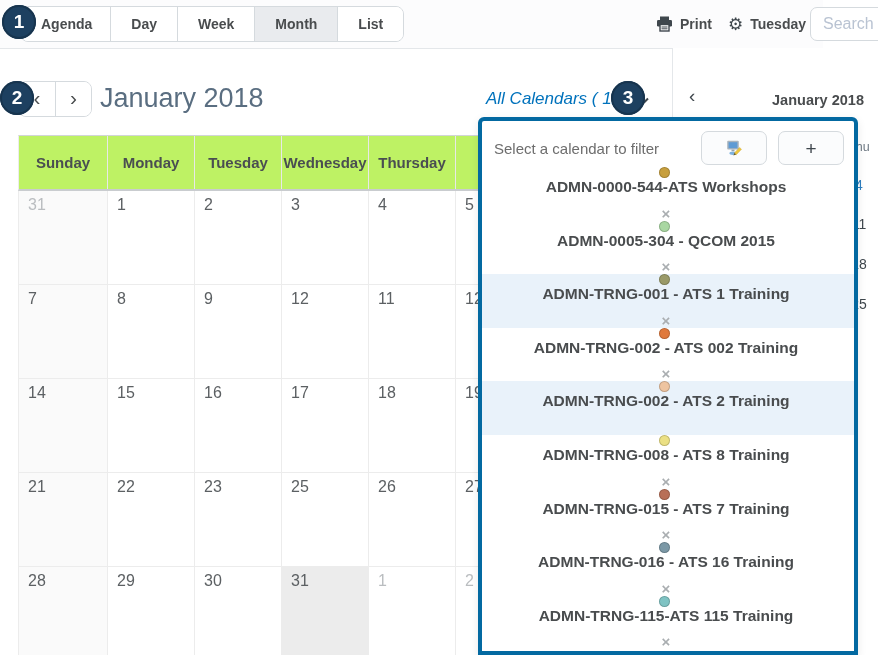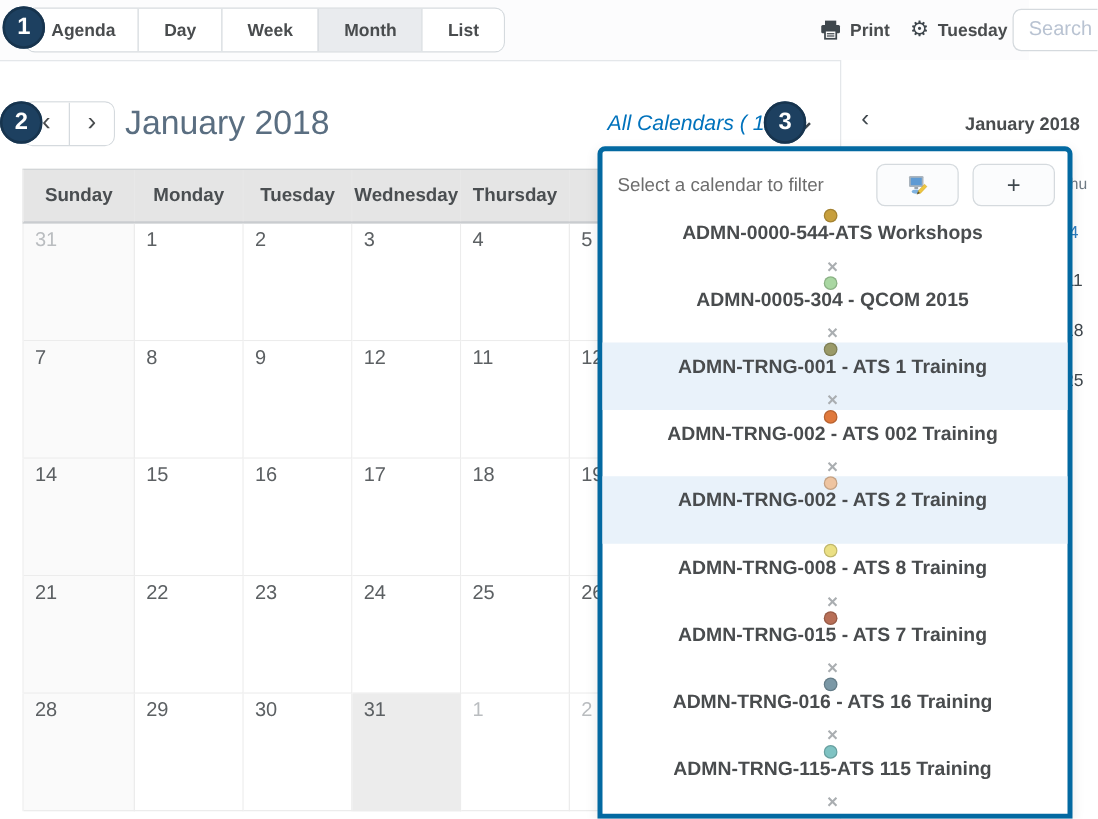--- a/index.html
+++ b/index.html
@@ -33,21 +33,21 @@
   
   .right-panel{position:absolute;left:672px;top:48px;width:300px;height:607px;background:#fff;border-left:1px solid #e4e7ea;z-index:5;}
   .rp-chevron{position:absolute;left:16px;top:37px;font-size:19px;color:#3f474d;cursor:pointer;}
   .rp-title{position:absolute;left:0;top:44px;width:290px;text-align:center;font-size:14.5px;font-weight:bold;color:#494c4e;}
   .mini-weekday{position:absolute;left:165px;top:92px;width:42px;text-align:center;font-size:12.5px;color:#6f7a84;}
   .mini-date{position:absolute;left:165px;width:42px;text-align:center;font-size:14px;color:#3f474d;cursor:pointer;}
   .mini-date.accent{color:#2f7fc1;}
   .rp-link{position:absolute;left:186px;top:464px;font-size:14.5px;color:#0072bc;cursor:pointer;margin-left:25px;}
   
   .month-grid{position:absolute;left:18px;top:135px;width:654px;z-index:1;}
-  .mg-head{display:grid;grid-template-columns:89px 87px 87px 87px 87px 109px 1fr;height:44px;border-top:1px solid #d2d5d7;border-bottom:2px solid #c9cccf;border-left:1px solid #ececec;background:#e5e5e5;box-sizing:border-box;}
+  .mg-head{display:grid;grid-template-columns:89px 87px 87px 87px 87px 109px 1fr;height:56px;border-top:1px solid #d2d5d7;border-bottom:2px solid #c9cccf;border-left:1px solid #ececec;background:#bef264;box-sizing:border-box;}
   .mg-hcell{display:flex;align-items:center;justify-content:center;font-size:15px;font-weight:bold;color:#4a4e51;border-right:1px solid #e8e8e8;}
   .mg-row{display:grid;grid-template-columns:89px 87px 87px 87px 87px 109px 1fr;height:94px;border-left:1px solid #ececec;box-sizing:border-box;}
   .mg-cell{border-right:1px solid #ececec;border-bottom:1px solid #ececec;padding:5px 0 0 9px;font-size:16px;color:#5c6063;background:#fff;box-sizing:border-box;cursor:pointer;}
   .mg-cell.sun{background:#fafafa;}
   .mg-cell.out{color:#babdc0;}
   .mg-cell.sel{background:#ececec;}
   
   .dropdown{position:absolute;left:478px;top:117px;width:380px;height:538px;box-sizing:border-box;background:#fff;border:4px solid #0369a1;border-radius:6px 6px 0 0;box-shadow:0 3px 10px rgba(0,0,0,.09);z-index:30;}
   .dd-head{display:flex;align-items:center;height:46px;padding:8px 10px 0 12px;box-sizing:border-box;}
   .dd-title{flex:1;font-size:15px;color:#6d6d6d;}
@@ -161,21 +161,20 @@
         <div class="mg-cell">16</div>
         <div class="mg-cell">17</div>
         <div class="mg-cell">18</div>
         <div class="mg-cell">19</div>
         <div class="mg-cell">20</div>
       </div>
       <div class="mg-row">
         <div class="mg-cell sun">21</div>
         <div class="mg-cell">22</div>
         <div class="mg-cell">23</div>
-        <div class="mg-cell">24</div>
         <div class="mg-cell">25</div>
         <div class="mg-cell">26</div>
         <div class="mg-cell">27</div>
       </div>
       <div class="mg-row">
         <div class="mg-cell sun">28</div>
         <div class="mg-cell">29</div>
         <div class="mg-cell">30</div>
         <div class="mg-cell sel">31</div>
         <div class="mg-cell out">1</div>

